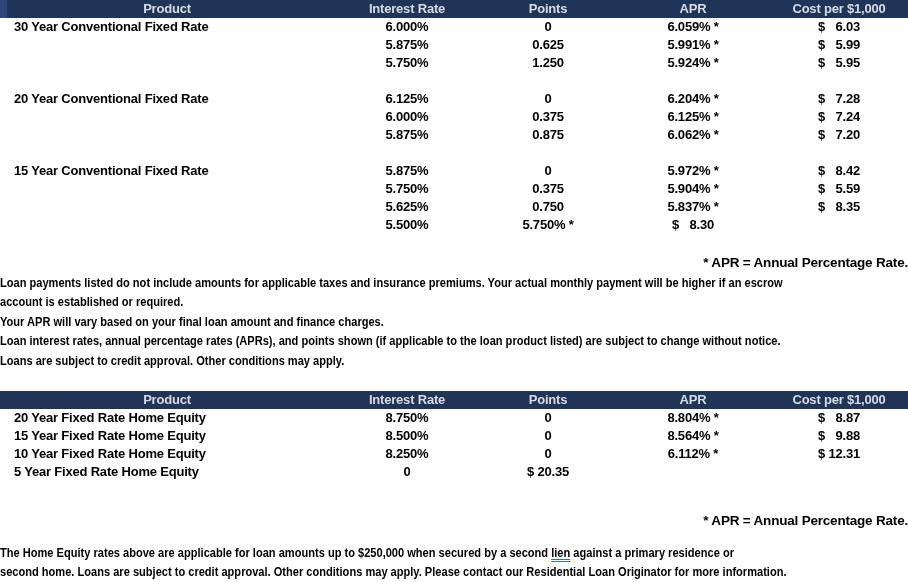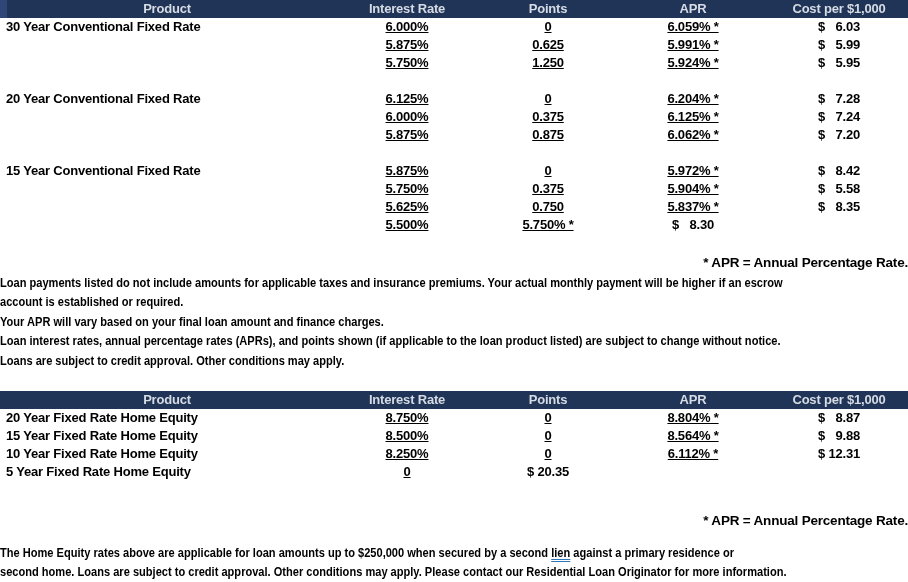--- a/index.html
+++ b/index.html
@@ -23,22 +23,22 @@
     background:#203457;
     color:#d6dbe4;
     position:relative;
   }
   .thead .cell { text-align:center; }
   .strip {
     position:absolute; left:0; top:0;
     width:7px; height:100%;
     background:#2e4777;
   }
-  .cell.product { text-align:left; padding-left:6px; }
-  .cell.center { text-align:center;text-decoration:underline; }
+  .cell.product { text-align:left; padding-left:14px; }
+  .cell.center { text-align:center; }
   .cell.cost { display:flex; justify-content:center; }
   .costbox {
     display:inline-flex;
     width:42px;
     justify-content:space-between;
   }
   .spacer-row { height:18px; }
   
   .notes1 { margin-top:19px; }
   .notes2 { margin-top:30px; }
@@ -167,21 +167,21 @@
       </div>
   </div>
   <div class="trow">
     <div class="cell product"></div>
     <div class="cell center">5.750%</div>
     <div class="cell center">0.375</div>
     <div class="cell center">5.904% *</div>
     <div class="cell cost">
         <span class="costbox">
           <span>$</span>
-          <span>5.58</span>
+          <span>5.59</span>
         </span>
       </div>
   </div>
   <div class="trow">
     <div class="cell product"></div>
     <div class="cell center">5.625%</div>
     <div class="cell center">0.750</div>
     <div class="cell center">5.837% *</div>
     <div class="cell cost">
         <span class="costbox">

